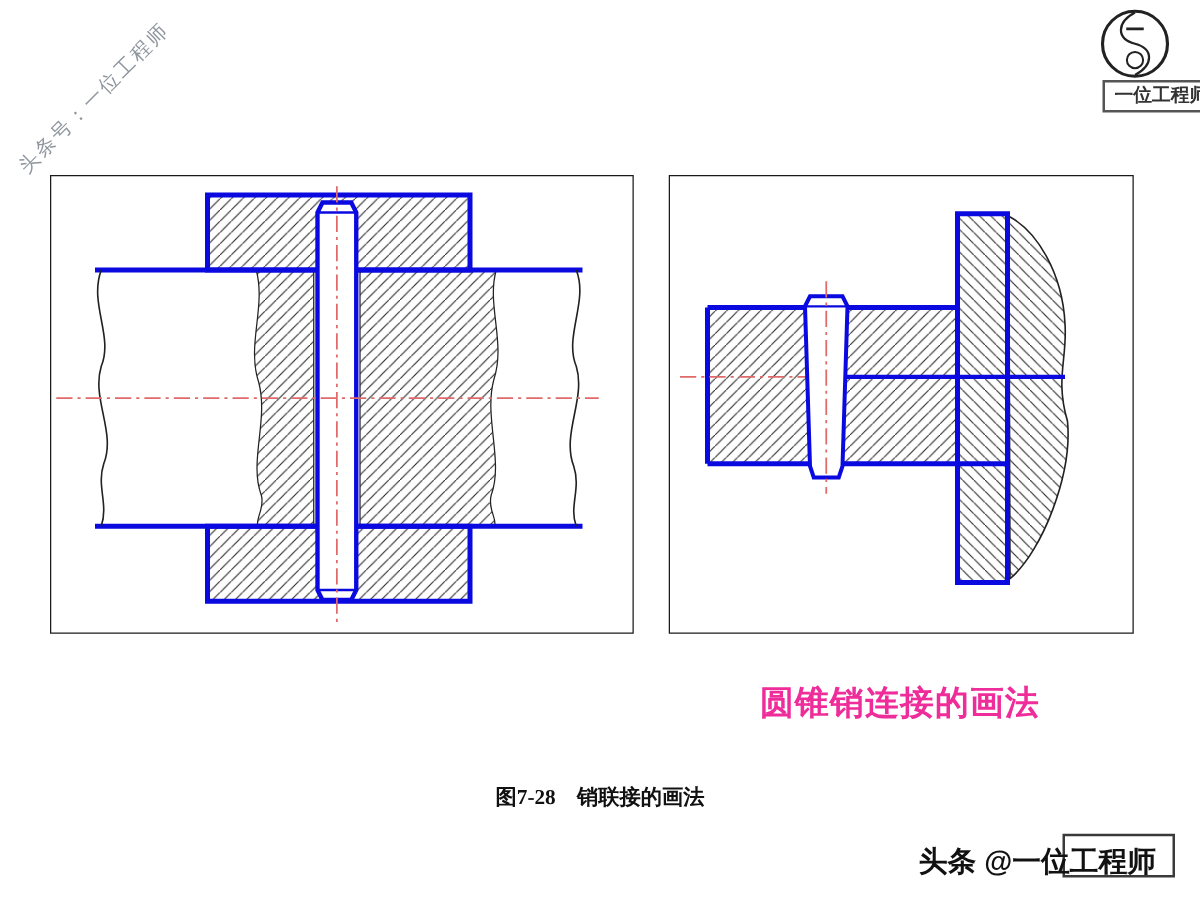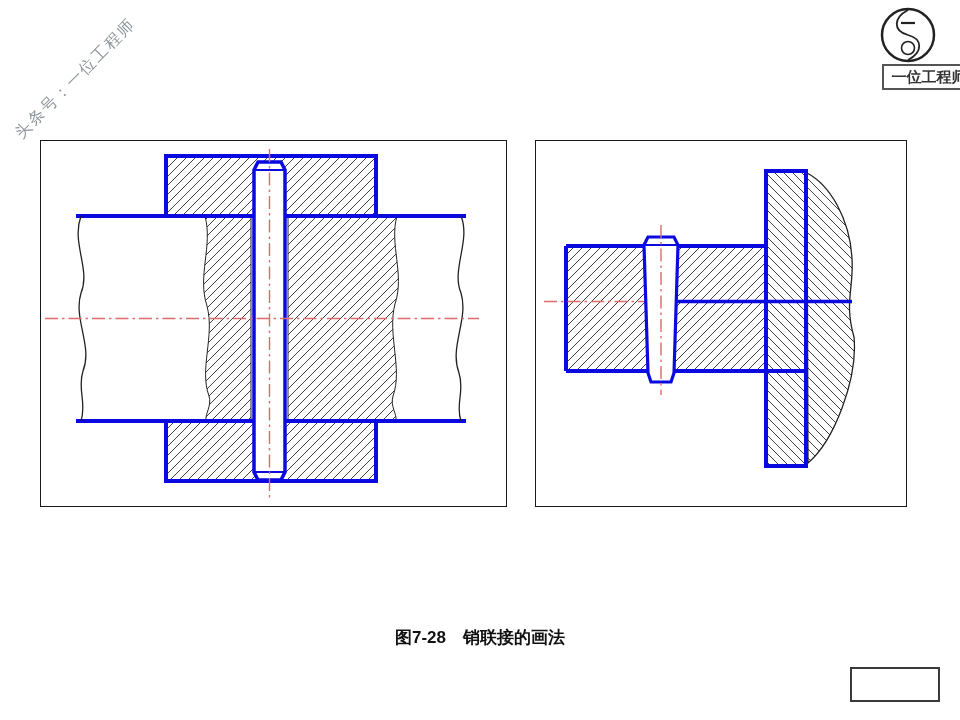--- a/index.html
+++ b/index.html
@@ -10,21 +10,21 @@
   .watermark{position:absolute;left:-8px;top:62px;width:180px;color:#8f969e;font-size:16px;
              letter-spacing:2px;transform:rotate(-45deg);}
   .frame{position:absolute;border:1.5px solid #1a1a1a;background:#ffffff;}
   .frame-left{left:40px;top:140px;width:465px;height:365px;}
   .frame-right{left:535px;top:140px;width:370px;height:365px;}
   .cap{position:absolute;top:544px;font-size:27px;font-weight:bold;color:#ee2d9b;
        text-align:center;font-family:"Liberation Serif",serif;letter-spacing:1px;}
   .cap-left{left:40px;width:465px;}
   .cap-right{left:535px;width:370px;}
   .figcap{position:absolute;left:0;top:626px;width:960px;text-align:center;font-size:17px;
-          font-weight:bold;color:#111;font-family:Liberation Sans, sans-serif;}
+          font-weight:bold;color:#111;font-family:Liberation Serif, serif;}
   .footer{position:absolute;left:735px;top:674px;font-size:23px;font-weight:bold;color:#111;}
   .stampbox{position:absolute;left:850px;top:667px;width:86px;height:31px;border:2px solid #3a3a3a;}
   .logo-circle{position:absolute;left:878px;top:6px;}
   .logobox{position:absolute;left:866px;top:64px;width:90px;height:22px;border:2px solid #555;
            font-size:15px;font-weight:bold;color:#333;line-height:22px;text-align:center;margin-left:16px;}
 </style>
 </head>
 <body>
 
 <div class="page">
@@ -81,18 +81,20 @@
       <line x1="30" y1="230" x2="270" y2="230" stroke="#0a0ae0" stroke-width="4"></line>
       <rect x="230" y="30" width="40" height="295" fill="none" stroke="#0a0ae0" stroke-width="4"></rect>
       <line x1="130" y1="160.5" x2="316" y2="160.5" stroke="#0a0ae0" stroke-width="3.5"></line>
       <line x1="8" y1="160.5" x2="122" y2="160.5" stroke="#e06a6a" stroke-width="1.4" stroke-dasharray="13 4 2.5 4"></line>
       <polygon points="108,104 112,96 138,96 142,104 138,232 135,241 115,241 112,232" fill="#ffffff" stroke="#0a0ae0" stroke-width="3.2"></polygon>
       <line x1="108" y1="104" x2="142" y2="104" stroke="#0a0ae0" stroke-width="1.8"></line>
       <line x1="125" y1="84" x2="125" y2="254" stroke="#e06a6a" stroke-width="1.4" stroke-dasharray="13 4 2.5 4"></line>
     </svg>
   </div>
 
+  <div class="cap cap-right">圆锥销连接的画法</div>
 
   <div class="figcap">图7-28　销联接的画法</div>
 
   <div class="stampbox"></div>
+  <div class="footer">头条 @一位工程师</div>
 
 </div>
 
 </body></html>

